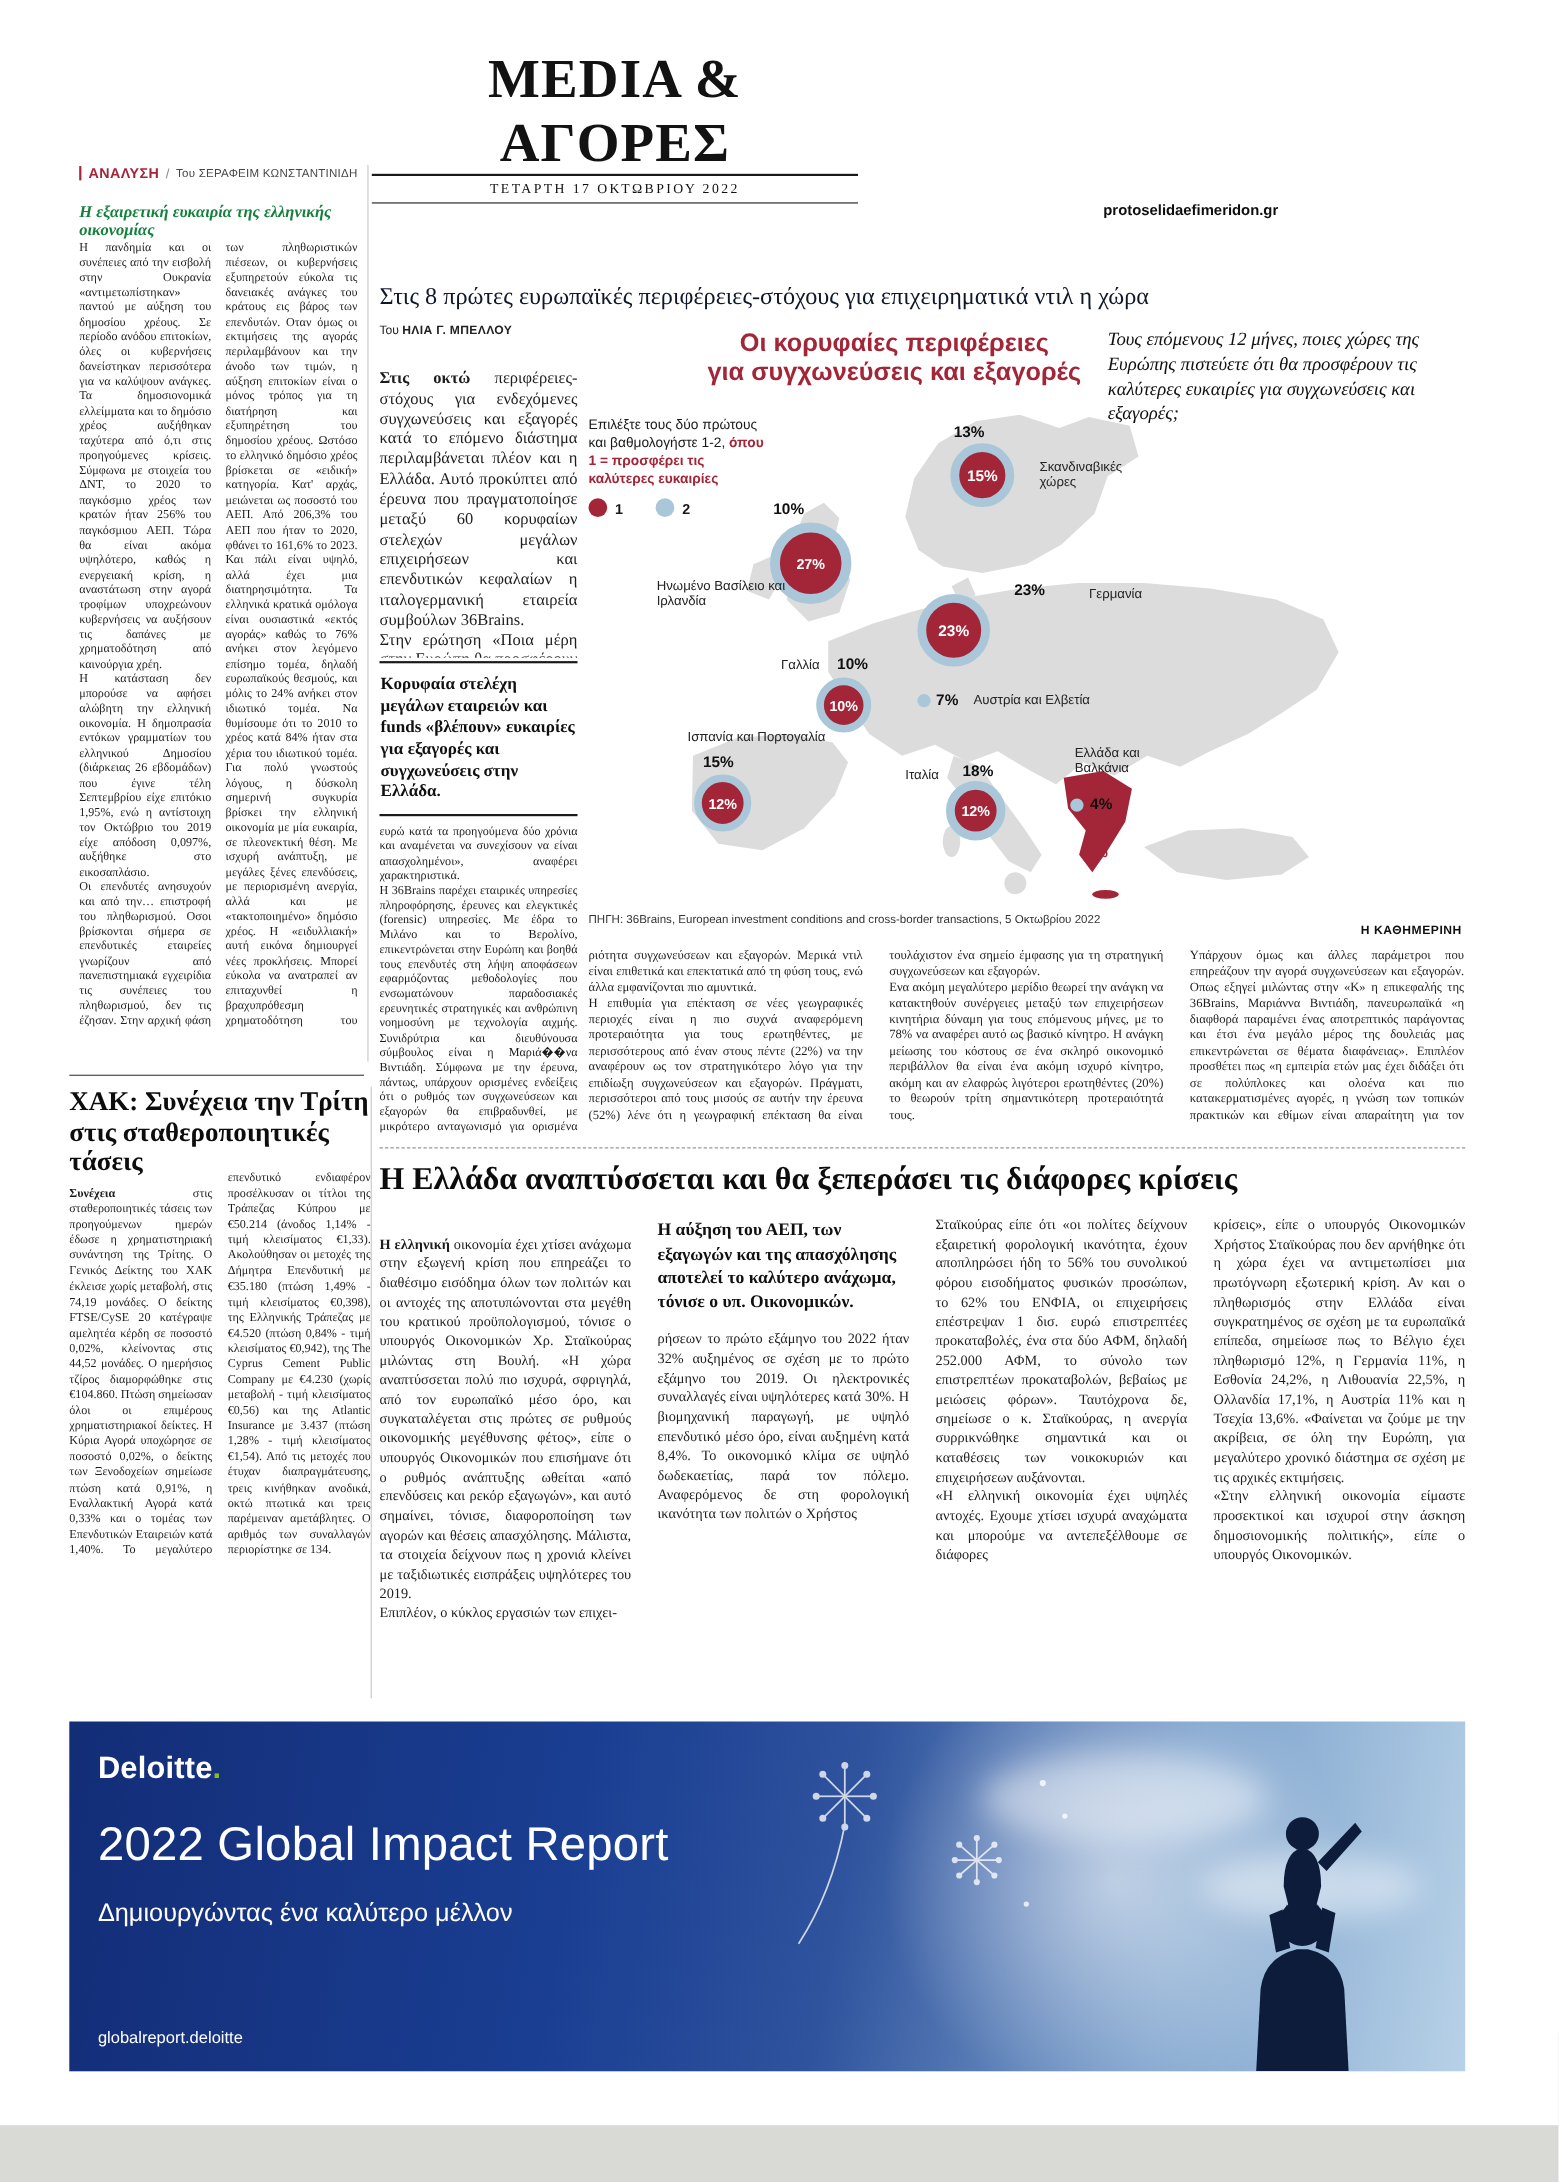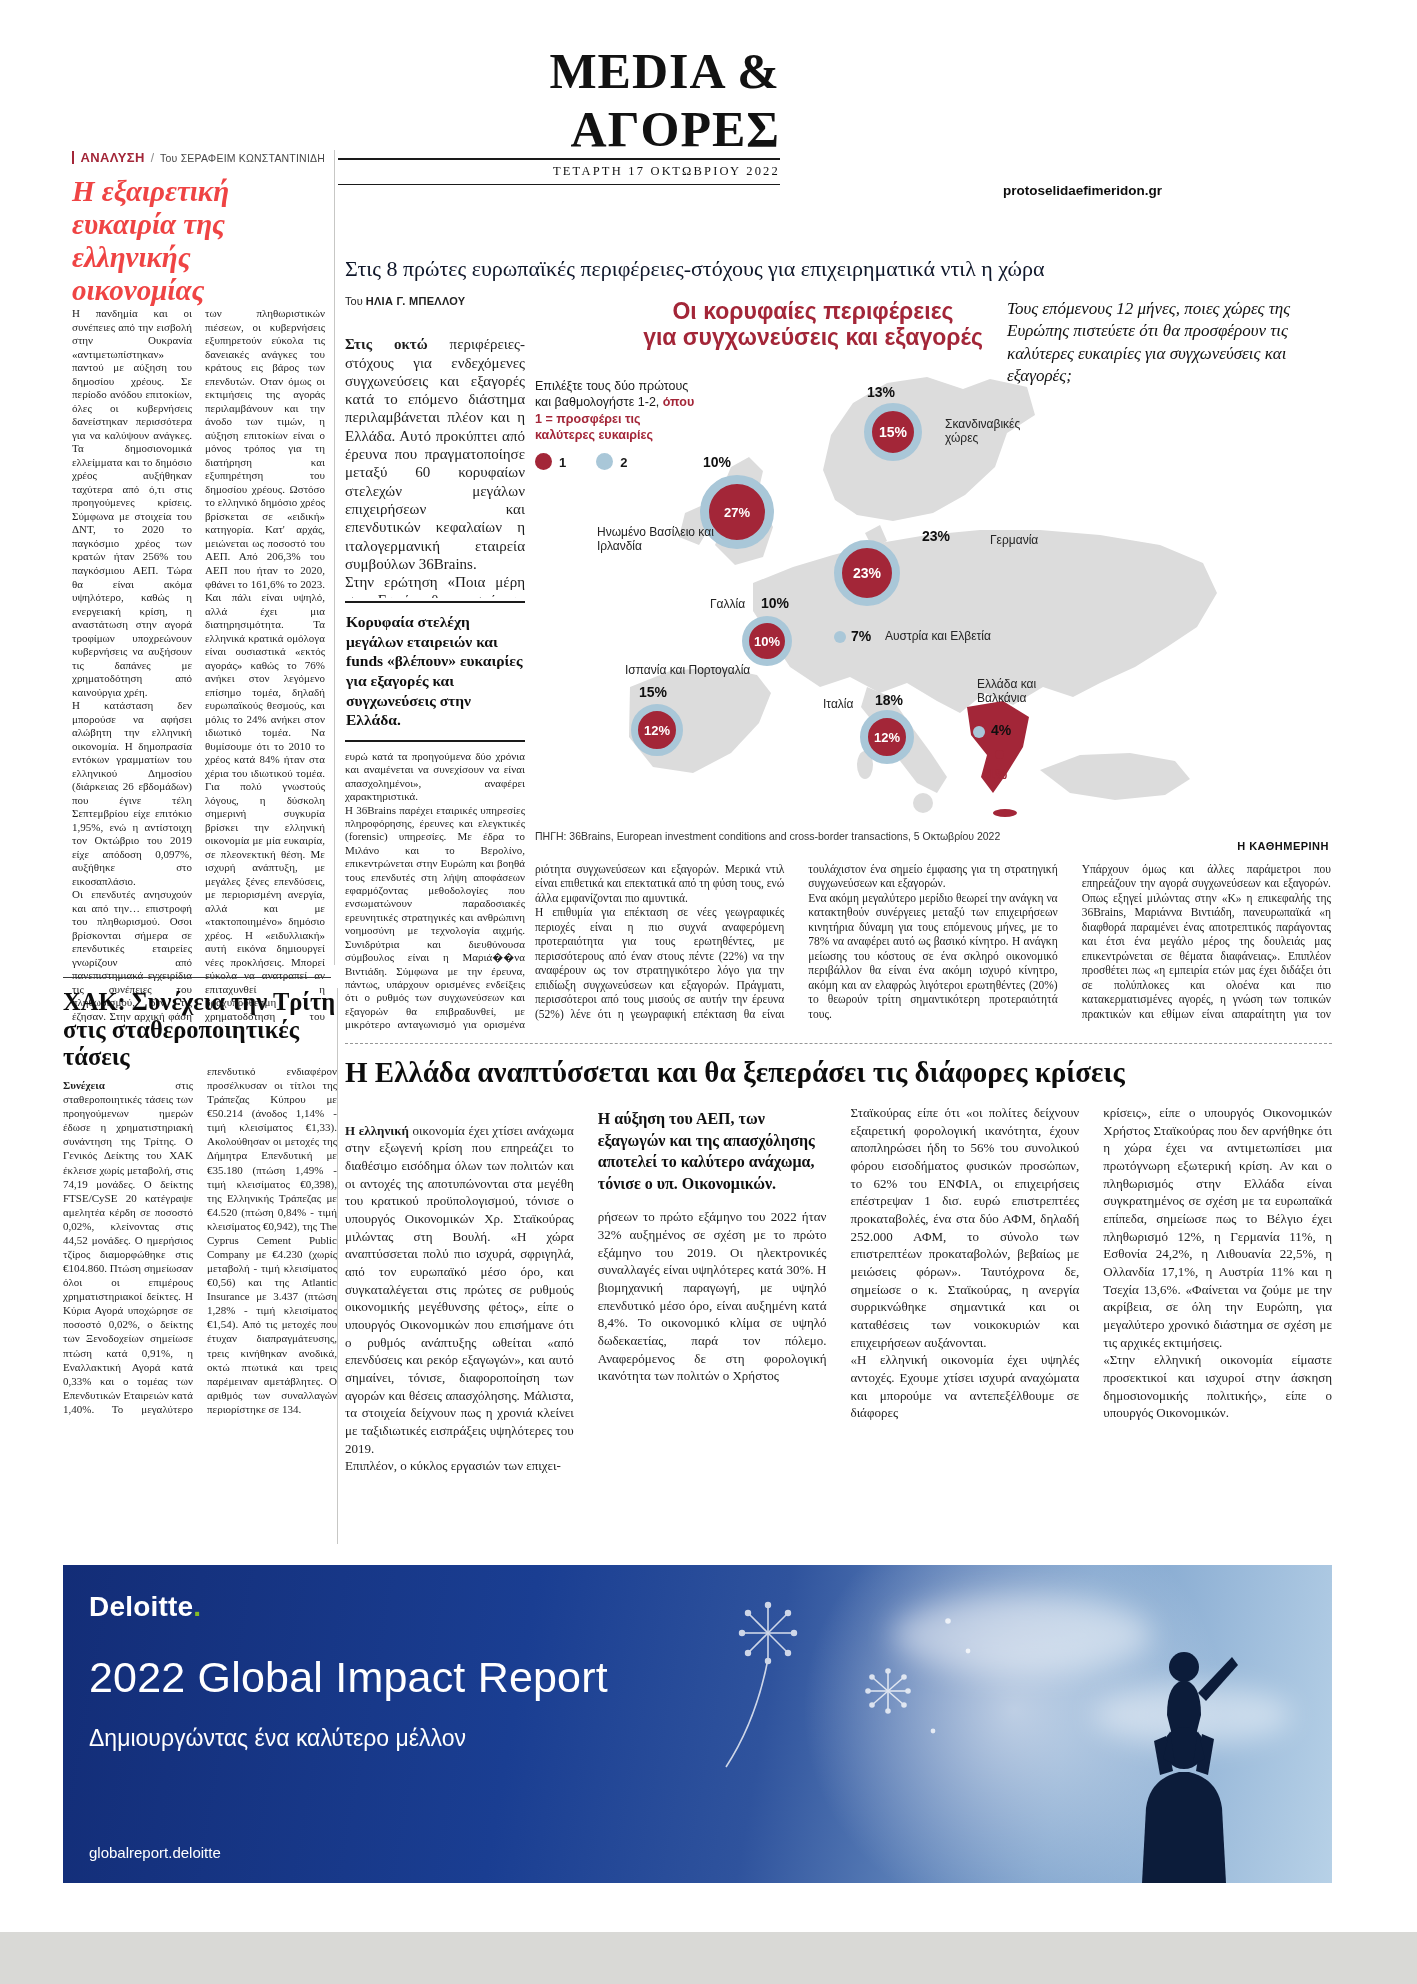--- a/index.html
+++ b/index.html
@@ -2,39 +2,39 @@
 <html lang="el"><head>
 <meta charset="utf-8">
 <title>MEDIA &amp; ΑΓΟΡΕΣ</title>
 <style>
   *{margin:0;padding:0;box-sizing:border-box}
   html,body{background:#ebebe9}
   body{font-family:"Liberation Serif",serif;color:#1b1b1b}
   .page{position:relative;width:1417px;height:1984px;background:#ffffff;margin:0 auto;overflow:hidden}
 
   
-  .masthead{position:absolute;left:338px;top:42px;width:442px;text-align:right}
+  .masthead{position:absolute;left:338px;top:42px;width:442px;text-align:center}
   .masthead h1{font-family:"Liberation Serif",serif;font-size:50px;font-weight:600;letter-spacing:1px;color:#121212}
   .m-rule{border-top:2px solid #1a1a1a}
   .m-rule.thin{border-top:1px solid #1a1a1a}
   .m-date{font-size:12.5px;letter-spacing:2.2px;padding:4px 0 5px;color:#111}
   .watermark{position:absolute;left:1003px;top:183px;font:700 13.5px "Liberation Sans",sans-serif;color:#0e0e0e}
 
   
   .body-text{text-align:justify;white-space:pre-line;color:#1d1d1d}
   .vdiv{position:absolute;width:1px;background:#c7c7c5}
 
   
   .analysis{position:absolute;left:72px;top:150px;width:253px}
   .kicker-row{display:flex;align-items:center;gap:6px;font-family:"Liberation Sans",sans-serif;white-space:nowrap}
   .kicker-bar{width:4px;height:13px;background:#a32638;display:inline-block}
   .kicker{color:#a32638;font-weight:700;font-size:13px;letter-spacing:.4px}
   .kicker-sep{color:#8a8a8a;font-size:12px}
   .small-byline{color:#474747;font-size:10.5px;letter-spacing:.2px}
-  .analysis h2{font-style:italic;font-size:29px;line-height:1.14;font-weight:600;margin-top:10px;color:#ef4444}
+  .analysis h2{font-style:italic;font-size:15px;line-height:1.14;font-weight:600;margin-top:20px;color:#15803d}
   .analysis .body-text{column-count:2;column-gap:13px;font-size:11px;line-height:1.23;height:726px;overflow:hidden}
 
   
   .main-headline{position:absolute;left:345px;top:141px;width:660px;font-size:41px;font-weight:700;line-height:1.06;letter-spacing:-.2px;color:#0d0d0d;white-space:pre-line}
   .main-sub{position:absolute;left:345px;top:256px;width:930px;font-size:22px;color:#0f172a}
   .main-byline{position:absolute;left:345px;top:295px;font-family:"Liberation Sans",sans-serif;font-size:11px;color:#222}
   .main-byline b{letter-spacing:.3px}
   .mb1{position:absolute;left:345px;top:317px;width:180px;height:281px;overflow:hidden;font-size:15px;line-height:1.22}
   .pullquote{position:absolute;left:345px;top:601px;width:180px;border-top:2px solid #1a1a1a;border-bottom:2px solid #1a1a1a;padding:9px 1px 10px;font-size:15.5px;font-weight:700;line-height:1.27;color:#101010}
   .mb2{position:absolute;left:345px;top:750px;width:180px;height:280px;overflow:hidden;font-size:11px;line-height:1.22}

